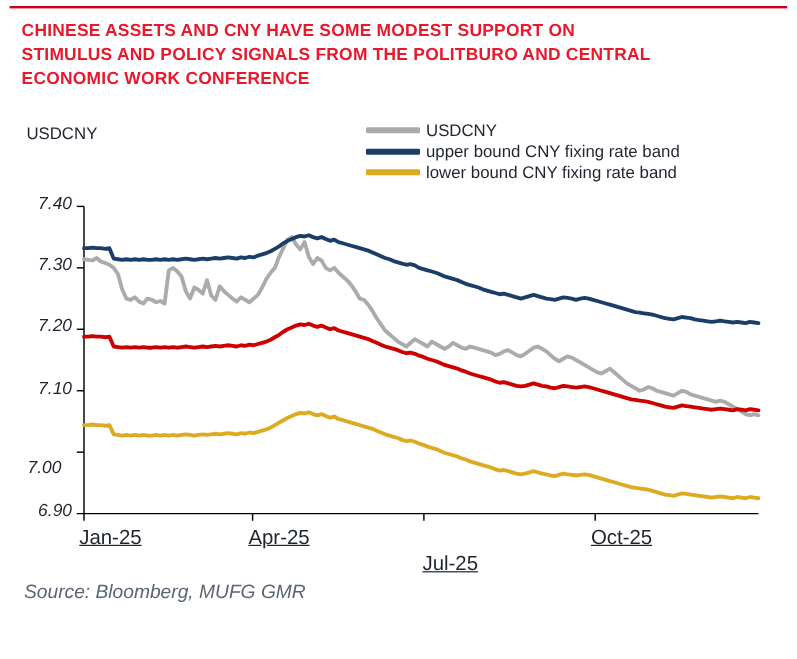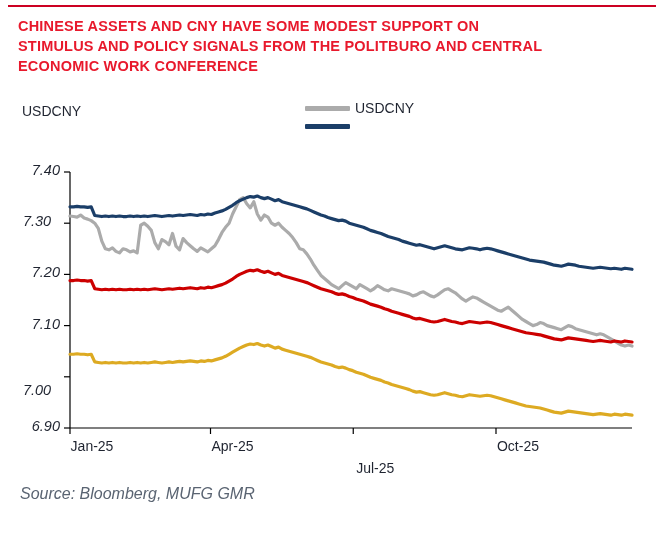--- a/index.html
+++ b/index.html
@@ -27,21 +27,21 @@
   .legend-row{display:flex;align-items:center;height:17.5px;}
   .legend-swatch{
     width:45px;height:5px;margin-right:5px;flex:0 0 auto;border-radius:1px;
   }
   .legend-label{font-size:14px;color:#1F2430;line-height:17.5px;white-space:nowrap;}
   .ytick-label{
     position:absolute;font-size:14.5px;color:#1F2430;
     text-align:right;width:46px;font-style:italic;
   }
   .xtick-label{
-    position:absolute;font-size:14px;color:#1F2430;text-align:center;width:80px;
+    position:absolute;font-size:17px;color:#1F2430;text-align:center;width:80px;text-decoration:underline;
   }
   #source{
     position:absolute;left:20px;top:485px;
     font-size:16px;font-style:italic;color:#5A6472;
   }
 </style>
 </head>
 <body>
 
 <div id="top-rule"></div>
@@ -52,20 +52,25 @@
 
 <div id="axis-title">USDCNY</div>
 
 <div id="legend">
     <div class="legend-row">
       <span class="legend-swatch" style="background: rgb(171, 171, 171);"></span>
       <span class="legend-label">USDCNY</span>
     </div>
     <div class="legend-row">
       <span class="legend-swatch" style="background: rgb(27, 62, 104);"></span>
+      <span class="legend-label">upper bound CNY fixing rate band</span>
+    </div>
+    <div class="legend-row">
+      <span class="legend-swatch" style="background: rgb(221, 170, 34);"></span>
+      <span class="legend-label">lower bound CNY fixing rate band</span>
     </div>
   </div>
 
 <svg id="chart-area" viewBox="0 0 664 549" width="664" height="549">
     <line x1="70" y1="172" x2="70" y2="428" stroke="#000" stroke-width="1.2"></line>
     <line x1="70" y1="428" x2="632" y2="428" stroke="#000" stroke-width="1.2"></line>
     <line x1="64" y1="172" x2="70" y2="172" stroke="#000" stroke-width="1.2"></line>
     <line x1="64" y1="223.20000000000027" x2="70" y2="223.20000000000027" stroke="#000" stroke-width="1.2"></line>
     <line x1="64" y1="274.4000000000001" x2="70" y2="274.4000000000001" stroke="#000" stroke-width="1.2"></line>
     <line x1="64" y1="325.60000000000036" x2="70" y2="325.60000000000036" stroke="#000" stroke-width="1.2"></line>
@@ -77,21 +82,21 @@
     <line x1="495.996" y1="428" x2="495.996" y2="434" stroke="#000" stroke-width="1.2"></line>
     <polyline points="70.00,216.03 73.53,216.54 77.07,217.06 80.60,215.01 84.14,218.08 87.67,219.10 91.21,220.64 94.74,223.20 98.28,228.32 101.81,241.12 105.35,248.80 108.88,249.82 112.42,247.78 115.95,251.36 119.48,252.90 123.02,248.80 126.55,249.82 130.09,251.87 133.62,250.85 137.16,252.90 140.69,225.25 144.23,223.20 147.76,226.27 151.30,230.37 154.83,242.66 158.36,248.80 161.90,239.58 165.43,241.63 168.97,244.70 172.50,233.44 176.04,246.24 179.57,249.82 183.11,238.56 186.64,242.66 190.18,245.73 193.71,248.80 197.25,251.36 200.78,247.78 204.31,249.82 207.85,251.87 211.38,248.80 214.92,245.73 218.45,239.58 221.99,232.42 225.52,227.30 229.06,223.20 232.59,213.98 236.13,206.82 239.66,199.65 243.19,197.60 246.73,203.74 250.26,207.84 253.80,201.70 257.33,213.98 260.87,220.13 264.40,215.01 267.94,217.06 271.47,223.20 275.01,225.25 278.54,223.20 282.08,227.30 285.61,230.37 289.14,233.44 292.68,237.54 296.21,242.66 299.75,248.80 303.28,249.82 306.82,253.92 310.35,259.04 313.89,265.18 317.42,270.30 320.96,275.42 324.49,278.50 328.03,281.57 331.56,284.64 335.09,286.69 338.63,288.74 342.16,285.66 345.70,282.59 349.23,284.64 352.77,286.69 356.30,288.74 359.84,284.64 363.37,286.69 366.91,288.74 370.44,290.78 373.97,288.74 377.51,285.66 381.04,287.71 384.58,289.76 388.11,290.78 391.65,288.74 395.18,289.76 398.72,290.78 402.25,291.81 405.79,292.83 409.32,293.86 412.86,295.90 416.39,294.88 419.92,292.83 423.46,291.81 426.99,293.86 430.53,295.90 434.06,296.93 437.60,294.88 441.13,292.32 444.67,289.76 448.20,288.74 451.74,290.78 455.27,292.83 458.81,295.90 462.34,298.98 465.87,301.02 469.41,298.98 472.94,296.93 476.48,297.95 480.01,300.00 483.55,302.05 487.08,304.10 490.62,306.14 494.15,308.19 497.69,310.24 501.22,311.26 504.75,309.22 508.29,307.17 511.82,310.24 515.36,313.31 518.89,316.38 522.43,319.46 525.96,321.50 529.50,323.55 533.03,325.60 536.57,324.58 540.10,322.53 543.64,323.55 547.17,325.60 550.70,326.62 554.24,327.65 557.77,328.67 561.31,329.70 564.84,327.65 568.38,325.60 571.91,326.62 575.45,328.67 578.98,329.70 582.52,330.72 586.05,331.74 589.58,332.77 593.12,333.79 596.65,334.82 600.19,333.79 603.72,334.82 607.26,336.86 610.79,338.91 614.33,340.96 617.86,343.01 621.40,345.06 624.93,346.08 628.47,345.06 632.00,346.08" fill="none" stroke="#ABABAB" stroke-width="3.2" stroke-linejoin="round" stroke-linecap="round"></polyline>
     <polyline points="70.00,206.82 73.53,206.82 77.07,206.30 80.60,206.82 84.14,206.82 87.67,207.33 91.21,206.82 94.74,215.52 98.28,216.03 101.81,216.54 105.35,216.03 108.88,216.54 112.42,216.03 115.95,216.54 119.48,216.03 123.02,216.54 126.55,216.54 130.09,216.03 133.62,216.54 137.16,216.03 140.69,216.54 144.23,216.03 147.76,216.54 151.30,216.03 154.83,215.52 158.36,216.03 161.90,216.54 165.43,216.03 168.97,215.52 172.50,216.03 176.04,215.52 179.57,215.01 183.11,215.52 186.64,215.01 190.18,214.50 193.71,215.01 197.25,215.52 200.78,214.50 204.31,215.01 207.85,213.98 211.38,214.50 214.92,212.96 218.45,211.94 221.99,210.91 225.52,209.38 229.06,207.33 232.59,205.28 236.13,202.72 239.66,200.67 243.19,199.14 246.73,197.60 250.26,196.58 253.80,197.09 257.33,196.06 260.87,197.60 264.40,198.62 267.94,197.60 271.47,199.14 275.01,200.67 278.54,199.65 282.08,201.70 285.61,202.72 289.14,203.74 292.68,204.77 296.21,205.79 299.75,206.82 303.28,207.84 306.82,208.86 310.35,210.40 313.89,211.94 317.42,213.47 320.96,215.01 324.49,216.03 328.03,217.57 331.56,218.59 335.09,219.62 338.63,220.64 342.16,220.13 345.70,221.15 349.23,223.20 352.77,224.22 356.30,225.25 359.84,226.27 363.37,227.30 366.91,228.83 370.44,230.37 373.97,231.39 377.51,232.42 381.04,233.44 384.58,234.98 388.11,236.51 391.65,237.54 395.18,238.56 398.72,239.58 402.25,241.12 405.79,242.14 409.32,243.17 412.86,244.19 416.39,245.22 419.92,244.70 423.46,245.73 426.99,246.75 430.53,247.78 434.06,248.80 437.60,247.78 441.13,246.75 444.67,245.73 448.20,246.75 451.74,247.78 455.27,248.80 458.81,249.31 462.34,249.82 465.87,248.80 469.41,247.78 472.94,248.29 476.48,248.80 480.01,249.82 483.55,248.80 487.08,248.29 490.62,248.80 494.15,249.82 497.69,250.85 501.22,251.87 504.75,252.90 508.29,253.92 511.82,254.94 515.36,255.97 518.89,256.99 522.43,258.02 525.96,259.04 529.50,260.06 533.03,260.58 536.57,261.09 540.10,261.60 543.64,262.11 547.17,263.14 550.70,264.16 554.24,265.18 557.77,265.70 561.31,266.21 564.84,265.18 568.38,264.16 571.91,264.67 575.45,265.18 578.98,266.21 582.52,266.72 586.05,267.23 589.58,267.74 593.12,268.26 596.65,267.74 600.19,267.23 603.72,267.74 607.26,268.26 610.79,268.77 614.33,268.26 617.86,268.77 621.40,269.28 624.93,268.26 628.47,268.77 632.00,269.28" fill="none" stroke="#1B3E68" stroke-width="3.2" stroke-linejoin="round" stroke-linecap="round"></polyline>
     <polyline points="70.00,354.27 73.53,354.27 77.07,353.76 80.60,354.27 84.14,354.27 87.67,354.78 91.21,354.27 94.74,361.95 98.28,362.46 101.81,362.98 105.35,362.46 108.88,362.98 112.42,362.46 115.95,362.98 119.48,362.46 123.02,362.98 126.55,362.98 130.09,362.46 133.62,362.98 137.16,362.46 140.69,362.98 144.23,362.46 147.76,362.98 151.30,362.46 154.83,361.95 158.36,362.46 161.90,362.98 165.43,362.46 168.97,361.95 172.50,362.46 176.04,361.95 179.57,361.44 183.11,361.95 186.64,361.44 190.18,360.93 193.71,361.44 197.25,361.95 200.78,360.93 204.31,361.44 207.85,360.42 211.38,360.93 214.92,359.90 218.45,358.88 221.99,357.86 225.52,356.32 229.06,354.27 232.59,352.22 236.13,350.18 239.66,348.13 243.19,346.59 246.73,345.06 250.26,344.03 253.80,344.54 257.33,343.52 260.87,345.06 264.40,346.08 267.94,345.06 271.47,346.59 275.01,348.13 278.54,347.10 282.08,349.15 285.61,350.18 289.14,351.20 292.68,352.22 296.21,353.25 299.75,354.27 303.28,355.30 306.82,356.32 310.35,357.34 313.89,358.88 317.42,360.42 320.96,361.95 324.49,362.98 328.03,364.00 331.56,365.02 335.09,366.56 338.63,367.58 342.16,367.07 345.70,368.10 349.23,369.63 352.77,370.66 356.30,372.19 359.84,373.22 363.37,374.24 366.91,375.78 370.44,377.31 373.97,378.34 377.51,379.36 381.04,380.38 384.58,381.92 388.11,382.94 391.65,384.48 395.18,385.50 398.72,386.53 402.25,387.55 405.79,388.58 409.32,389.60 412.86,391.14 416.39,392.16 419.92,391.65 423.46,392.67 426.99,393.70 430.53,394.72 434.06,395.23 437.60,394.72 441.13,393.70 444.67,392.67 448.20,393.70 451.74,394.72 455.27,395.23 458.81,396.26 462.34,396.77 465.87,395.74 469.41,394.72 472.94,395.23 476.48,395.74 480.01,396.26 483.55,395.74 487.08,395.23 490.62,395.74 494.15,396.77 497.69,397.79 501.22,398.82 504.75,399.84 508.29,400.86 511.82,401.89 515.36,402.91 518.89,403.94 522.43,404.96 525.96,405.98 529.50,406.50 533.03,407.01 536.57,407.52 540.10,408.03 543.64,409.06 547.17,410.08 550.70,411.10 554.24,412.13 557.77,412.64 561.31,413.15 564.84,412.13 568.38,411.10 571.91,411.62 575.45,412.13 578.98,412.64 582.52,413.15 586.05,413.66 589.58,414.18 593.12,414.69 596.65,414.18 600.19,413.66 603.72,414.18 607.26,414.69 610.79,415.20 614.33,414.18 617.86,414.69 621.40,415.20 624.93,414.18 628.47,414.69 632.00,415.20" fill="none" stroke="#DDAA22" stroke-width="3.2" stroke-linejoin="round" stroke-linecap="round"></polyline>
     <polyline points="70.00,280.54 73.53,280.54 77.07,280.03 80.60,280.54 84.14,280.54 87.67,281.06 91.21,280.54 94.74,288.74 98.28,289.25 101.81,289.76 105.35,289.25 108.88,289.76 112.42,289.25 115.95,289.76 119.48,289.25 123.02,289.76 126.55,289.76 130.09,289.25 133.62,289.76 137.16,289.25 140.69,289.76 144.23,289.25 147.76,289.76 151.30,289.25 154.83,288.74 158.36,289.25 161.90,289.76 165.43,289.25 168.97,288.74 172.50,289.25 176.04,288.74 179.57,288.22 183.11,288.74 186.64,288.22 190.18,287.71 193.71,288.22 197.25,288.74 200.78,287.71 204.31,288.22 207.85,287.20 211.38,287.71 214.92,286.69 218.45,285.66 221.99,284.64 225.52,283.10 229.06,281.06 232.59,279.01 236.13,276.45 239.66,274.40 243.19,272.86 246.73,271.33 250.26,270.30 253.80,270.82 257.33,269.79 260.87,271.33 264.40,272.35 267.94,271.33 271.47,272.86 275.01,274.40 278.54,273.38 282.08,275.42 285.61,276.45 289.14,277.47 292.68,278.50 296.21,279.52 299.75,280.54 303.28,281.57 306.82,282.59 310.35,284.13 313.89,285.66 317.42,287.20 320.96,288.74 324.49,289.76 328.03,290.78 331.56,291.81 335.09,293.34 338.63,294.37 342.16,293.86 345.70,294.88 349.23,296.42 352.77,297.44 356.30,298.98 359.84,300.00 363.37,301.02 366.91,302.56 370.44,304.10 373.97,305.12 377.51,306.14 381.04,307.17 384.58,308.70 388.11,309.73 391.65,311.26 395.18,312.29 398.72,313.31 402.25,314.34 405.79,315.36 409.32,316.38 412.86,317.92 416.39,318.94 419.92,318.43 423.46,319.46 426.99,320.48 430.53,321.50 434.06,322.02 437.60,321.50 441.13,320.48 444.67,319.46 448.20,320.48 451.74,321.50 455.27,322.02 458.81,323.04 462.34,323.55 465.87,322.53 469.41,321.50 472.94,322.02 476.48,322.53 480.01,323.04 483.55,322.53 487.08,322.02 490.62,322.53 494.15,323.55 497.69,324.58 501.22,325.60 504.75,326.62 508.29,327.65 511.82,328.67 515.36,329.70 518.89,330.72 522.43,331.74 525.96,332.77 529.50,333.28 533.03,333.79 536.57,334.30 540.10,334.82 543.64,335.84 547.17,336.86 550.70,337.89 554.24,338.91 557.77,339.42 561.31,339.94 564.84,338.91 568.38,337.89 571.91,338.40 575.45,338.91 578.98,339.42 582.52,339.94 586.05,340.45 589.58,340.96 593.12,341.47 596.65,340.96 600.19,340.45 603.72,340.96 607.26,341.47 610.79,341.98 614.33,340.96 617.86,341.47 621.40,341.98 624.93,340.96 628.47,341.47 632.00,341.98" fill="none" stroke="#CC0000" stroke-width="3.2" stroke-linejoin="round" stroke-linecap="round"></polyline>
   </svg>
 
 <div id="source">Source: Bloomberg, MUFG GMR</div>
 
 <div class="ytick-label" style="left: 14px; top: 162px;">7.40</div>
-<div class="ytick-label" style="left: 14px; top: 213.2px; text-align: center;">7.30</div>
+<div class="ytick-label" style="left: 14px; top: 213.2px;">7.30</div>
 <div class="ytick-label" style="left: 14px; top: 264.4px;">7.20</div>
 <div class="ytick-label" style="left: 14px; top: 315.6px;">7.10</div>
 <div class="ytick-label" style="left: 14px; top: 382px; text-align: center;">7.00</div>
 <div class="ytick-label" style="left: 14px; top: 418px; text-align: right;">6.90</div>
 <div class="xtick-label" style="left: 52px; top: 438px;">Jan-25</div>
 <div class="xtick-label" style="left: 192.5px; top: 438px;">Apr-25</div>
 <div class="xtick-label" style="left: 335.248px; top: 438px; margin-top: 22px;">Jul-25</div>
 <div class="xtick-label" style="left: 477.996px; top: 438px;">Oct-25</div>
 
 </body></html>

